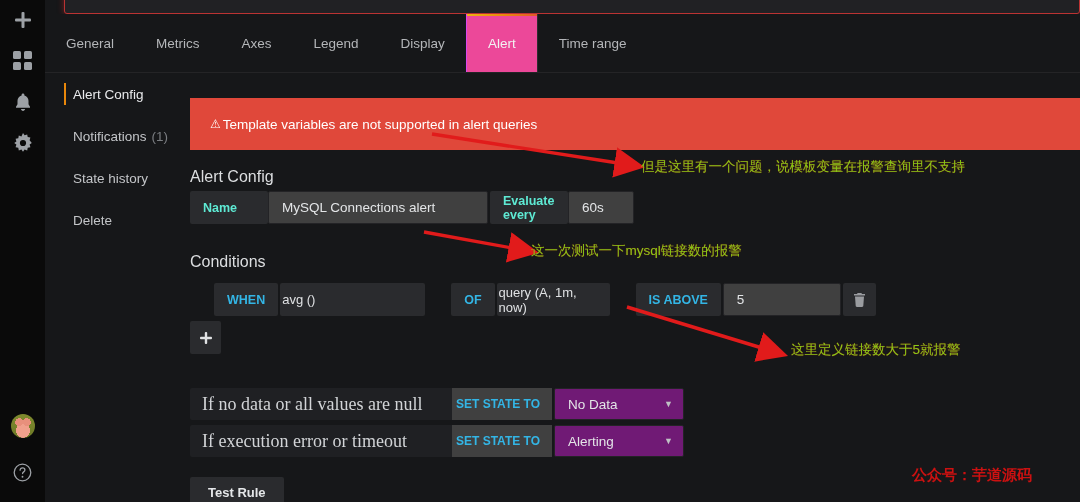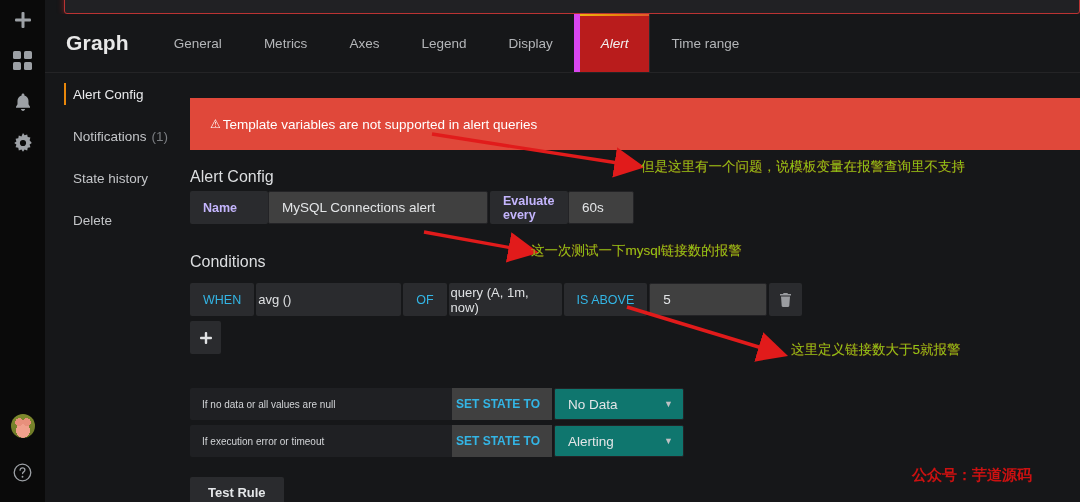--- a/index.html
+++ b/index.html
@@ -76,24 +76,23 @@
   .tab {
     position: relative;
     display: flex; align-items: center;
     padding: 0 21px;
     font-size: 13.5px; color: #b4b6b9;
     cursor: pointer;
     white-space: nowrap;
   }
   .tab.active {
     color: #f2f2f2;
-    background: #b91c1c;
-    border-left: 6px solid #d946ef;
+    background: #ec4899;
+    border-left: 1px solid #d946ef;
     border-right: 1px solid #2b2c2f;
-    font-style: italic;
   }
   .tab.active::before {
     content: ""; position: absolute; left: 0; right: 0; top: 0; height: 2px;
     background: linear-gradient(90deg, #eeb310 0%, #e8870b 55%, #e0592a 100%);
   }
 
   
   #sidenav {
     position: absolute; left: 45px; top: 73px;
     width: 145px; height: 429px;
@@ -140,24 +139,24 @@
     position: absolute; left: 0; top: 180px;
     font-size: 16px; color: #dcdee0;
   }
 
   
   .form-row {
     position: absolute; display: flex; align-items: stretch; height: 33px;
   }
   .lbl {
     display: flex; align-items: center; padding: 0 13px;
-    background: #2a2b2e; color: #c4b5fd; font-size: 12.5px; font-weight: bold;
+    background: #2a2b2e; color: #5eead4; font-size: 12.5px; font-weight: bold;
     border-radius: 2px;
   }
-  .lbl.key { color: #33b5e5; font-weight: normal; }
+  .lbl.key { color: #33b5e5; font-weight: bold; margin-left: 24px; }
   .val {
     display: flex; align-items: center; padding: 0 13px;
     background: #404040; color: #e3e5e7; font-size: 13.5px;
     border: 1px solid #232326; border-radius: 2px;
   }
   .sel {
     display: flex; align-items: center; padding: 0 2px;
     background: #2a2b2e; color: #dfe1e3; font-size: 13px;
     border-radius: 2px;
   }
@@ -192,32 +191,33 @@
     color: #e0e2e4; cursor: pointer;
   }
 
   .state-row {
     position: absolute; display: flex; align-items: stretch; height: 32px;
   }
   #row-nodata  { left: 0; top: 315px; }
   #row-execerr { left: 0; top: 352px; }
   .state-desc {
     width: 262px; display: flex; align-items: center; padding-left: 12px;
-    background: #1f2023; color: #d2d4d7; font-size: 10px;
+    background: #1f2023; color: #d2d4d7; font-size: 18px;
     border-radius: 2px 0 0 2px;
+    font-family: Liberation Serif, serif;
   }
   .state-setto {
     width: 100px; display: flex; align-items: center; justify-content: flex-end;
     padding-right: 12px;
     background: #404040; color: #33b5e5; font-size: 12px; font-weight: bold;
   }
   .state-drop {
     width: 130px; display: flex; align-items: center; justify-content: space-between;
     padding: 0 10px 0 13px; margin-left: 2px;
-    background: #0f766e; color: #e3e5e7; font-size: 13.5px;
+    background: #701a75; color: #e3e5e7; font-size: 13.5px;
     border: 1px solid #232326; border-radius: 2px;
     cursor: pointer;
   }
   .caret { color: #bfc1c4; font-size: 9px; }
 
   #btn-test-rule {
     position: absolute; left: 0; top: 404px;
     height: 30px; padding: 0 18px;
     display: flex; align-items: center;
     background: #2a2b2e; color: #e5e7e9;
@@ -284,21 +284,20 @@
       <svg width="21" height="21" viewBox="0 0 21 21" fill="none" stroke="currentColor" stroke-width="1.3">
         <circle cx="10.5" cy="10.5" r="8.3"></circle>
         <path d="M8.1 8.2c0-1.4 1.1-2.3 2.4-2.3 1.3 0 2.4.8 2.4 2.1 0 1.9-2.3 1.8-2.3 3.5" stroke-linecap="round"></path>
         <circle cx="10.5" cy="14.8" r=".95" fill="currentColor" stroke="none"></circle>
       </svg>
     </div>
   </div>
 
   <div id="tabbar">
     <div id="tabs">
-      <div id="panel-title">Graph</div>
       <div class="tab">General</div>
       <div class="tab">Metrics</div>
       <div class="tab">Axes</div>
       <div class="tab">Legend</div>
       <div class="tab">Display</div>
       <div class="tab active">Alert</div>
       <div class="tab">Time range</div>
     </div>
   </div>
 

